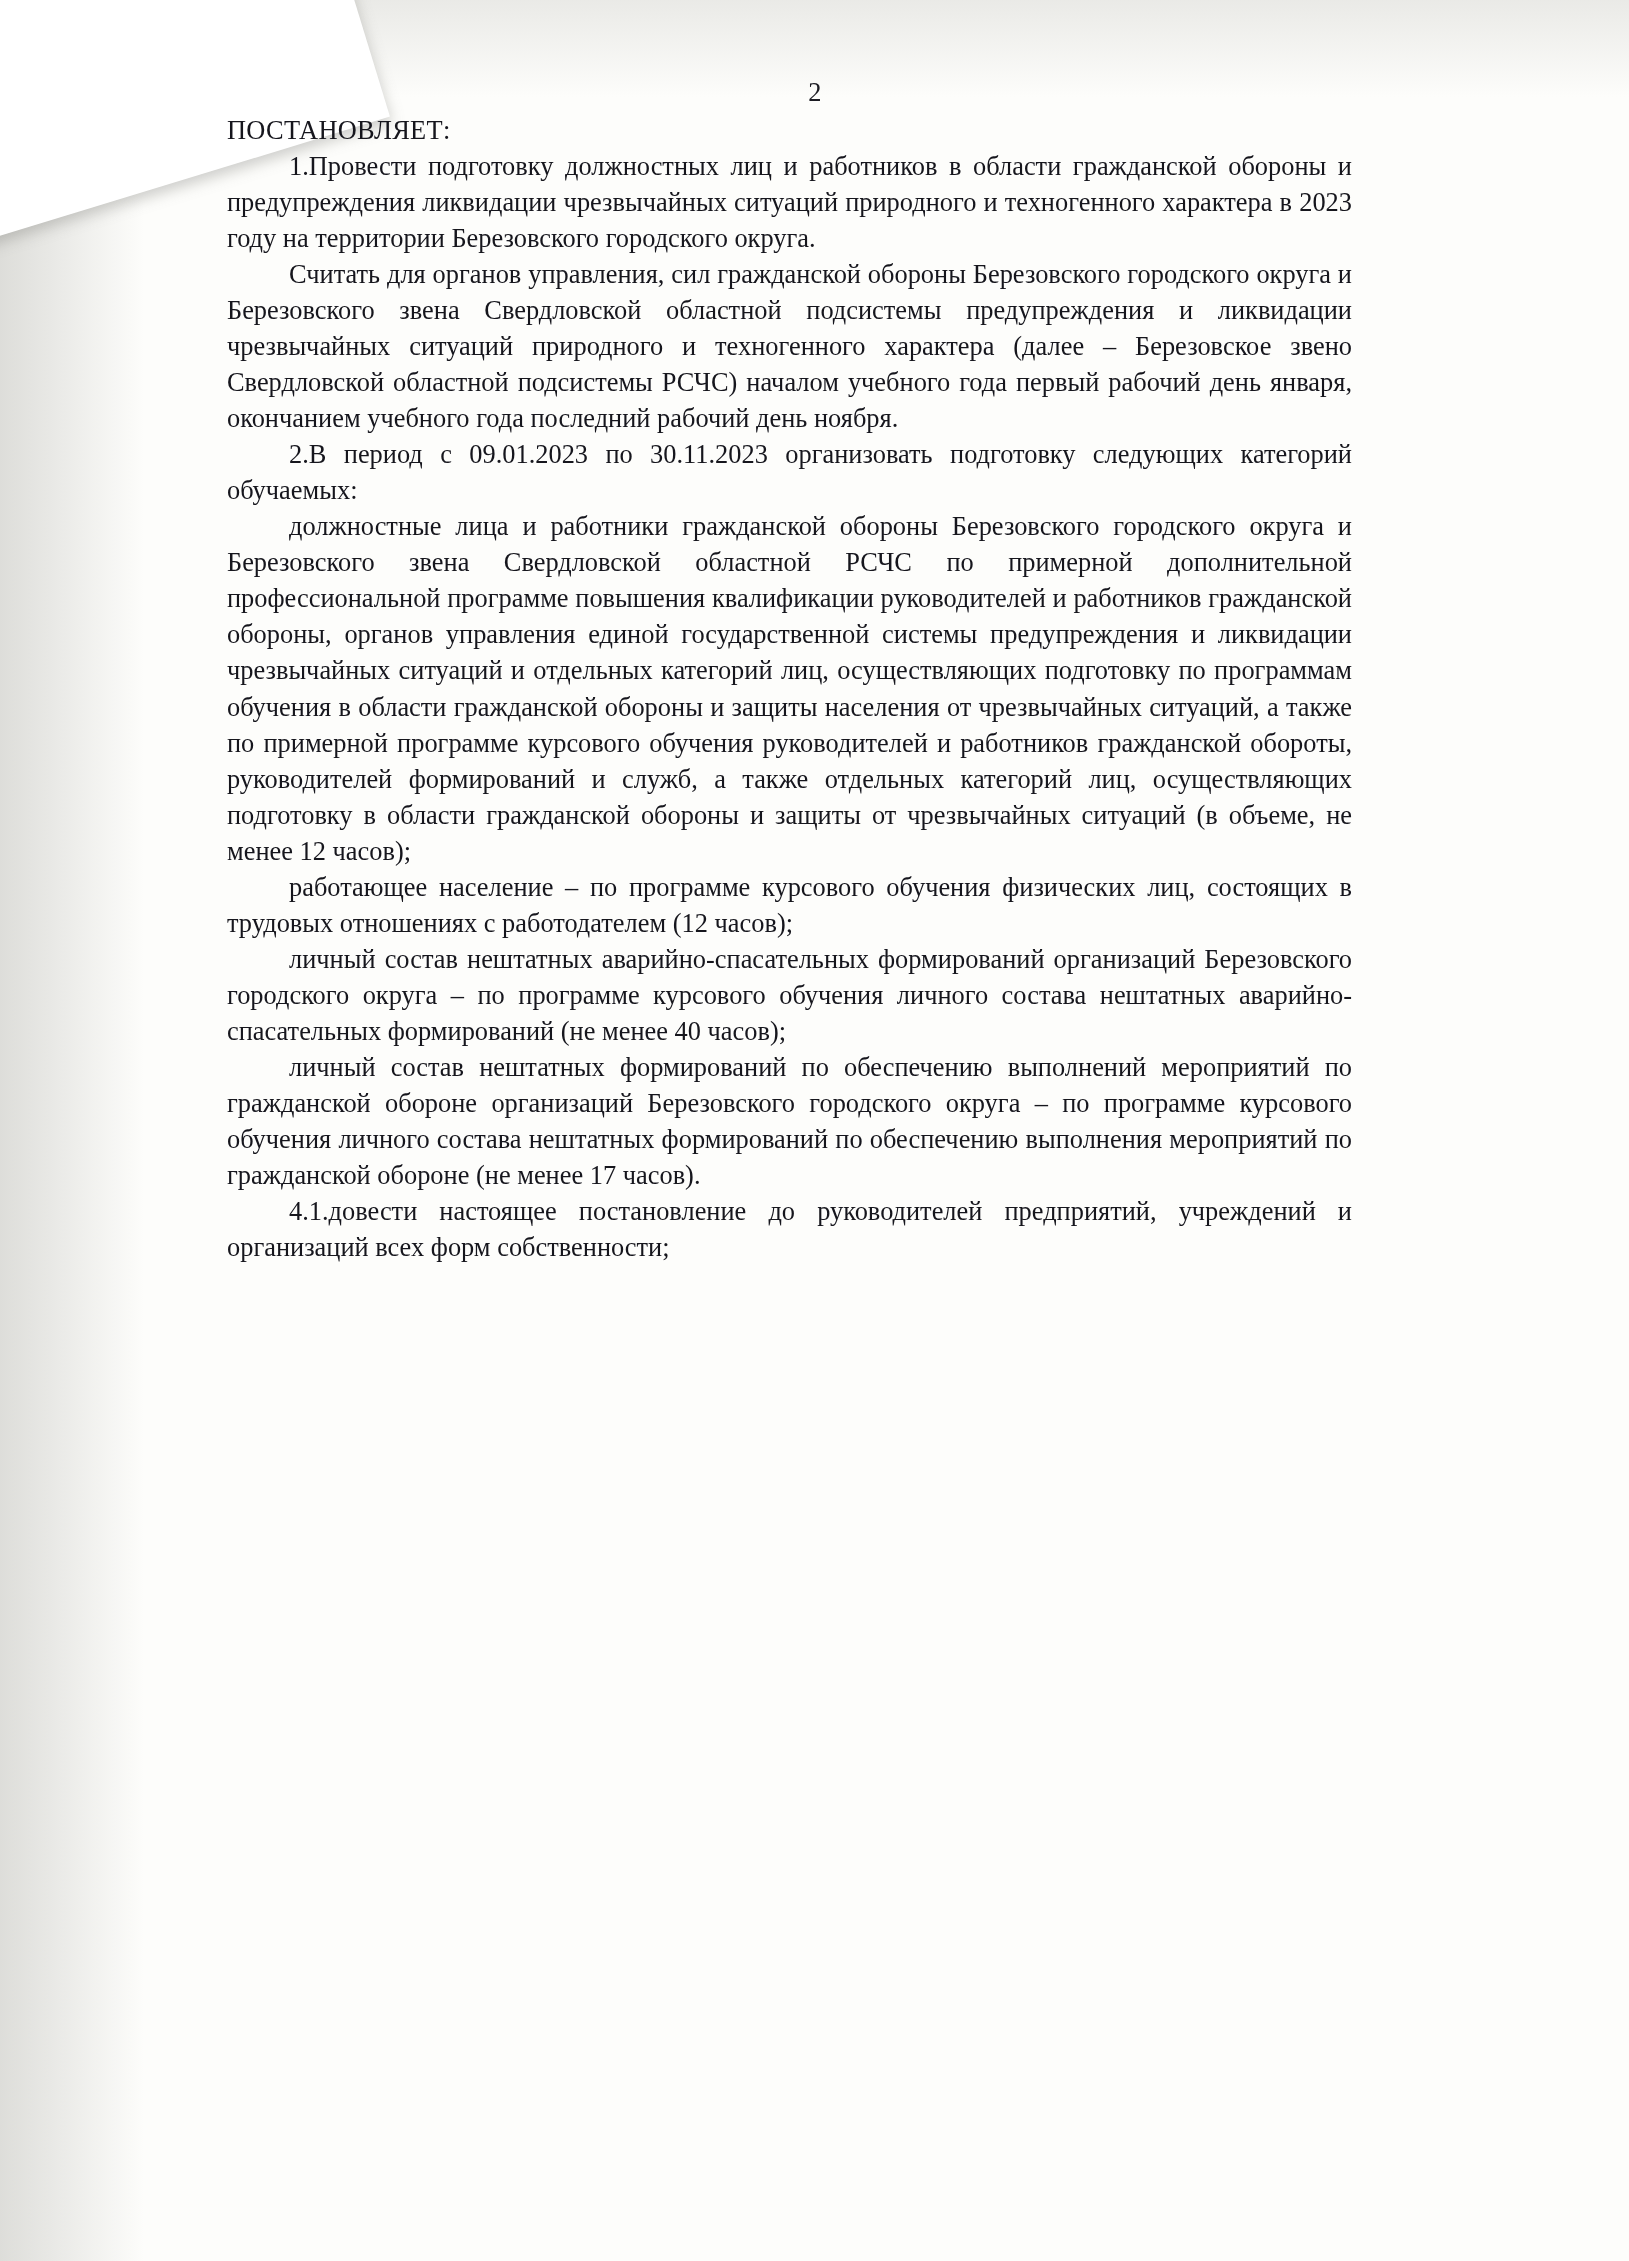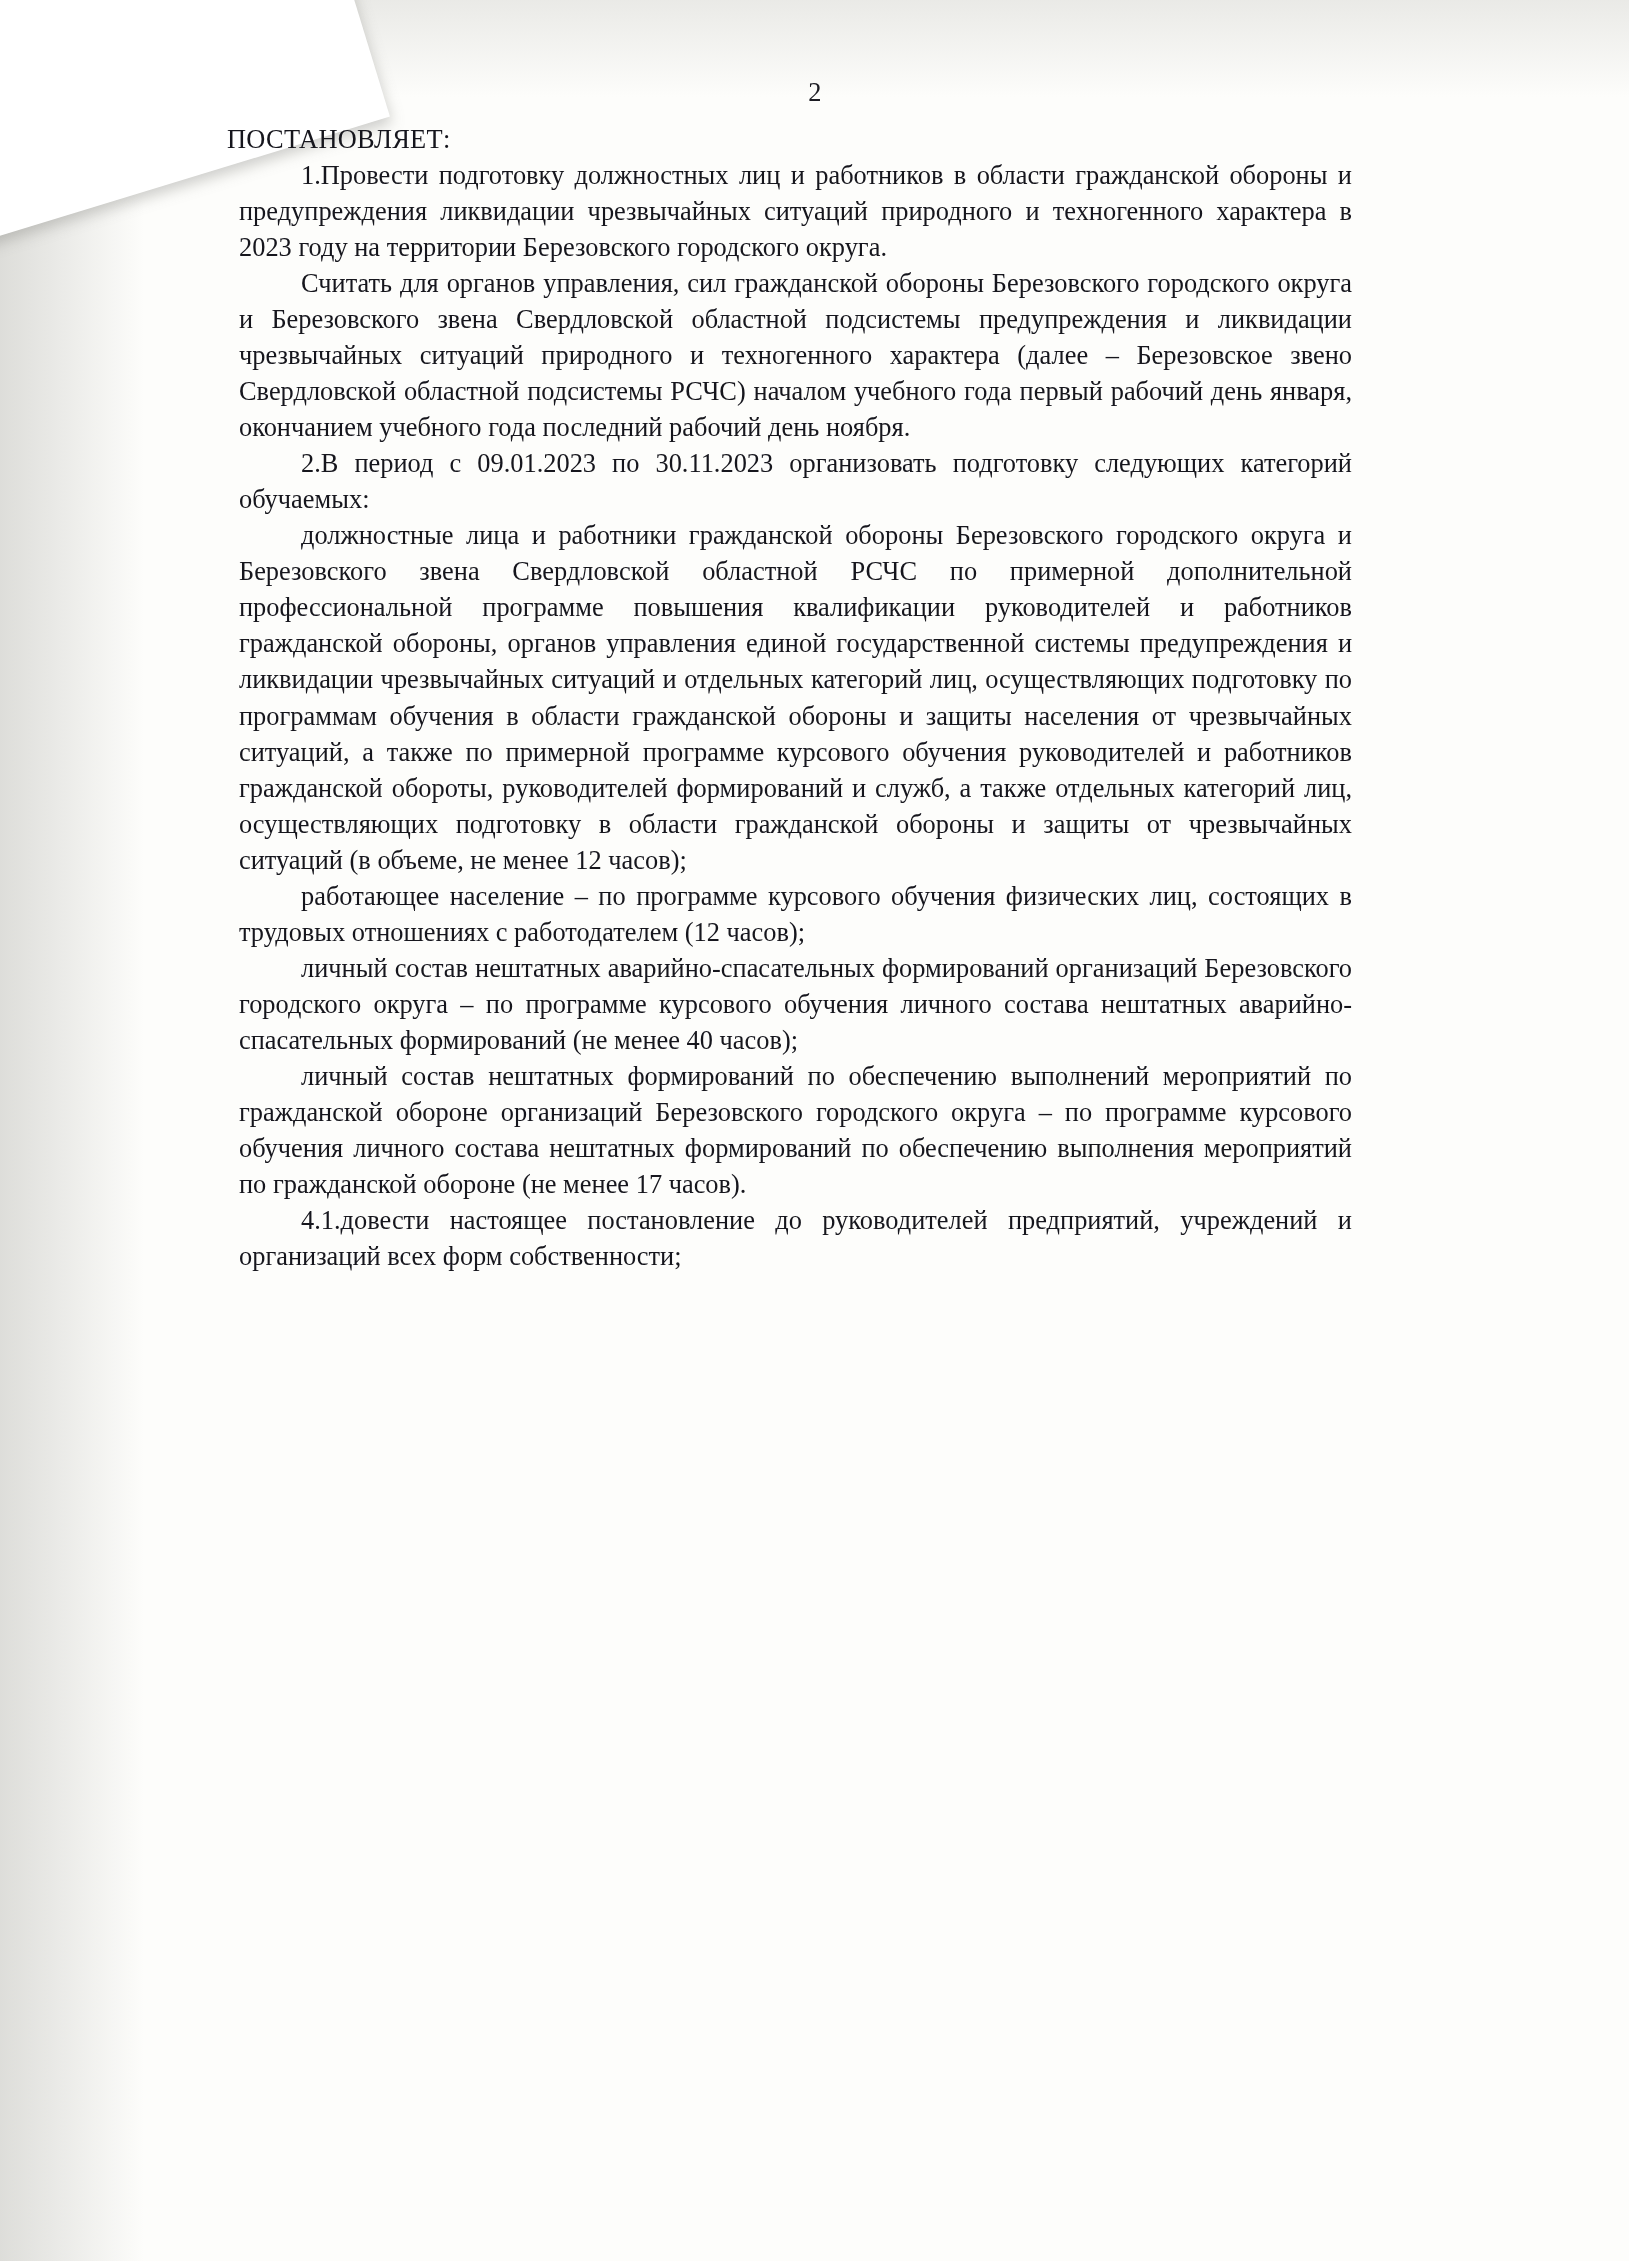--- a/index.html
+++ b/index.html
@@ -46,35 +46,34 @@
     top: 77px;
     left: 0;
     width: 100%;
     text-align: center;
     font-size: 26.4px;
     color: #1b1b22;
     letter-spacing: 0.3px;
   }
   .content {
     position: absolute;
-    top: 121px;
+    top: 112px;
     left: 227px;
     width: 1125px;
     color: #16161d;
     font-size: 26.4px;
     line-height: 1.365;
   }
   p {
     margin: 0 0 0 0;
     text-align: justify;
     text-justify: inter-word;
   }
   p.indent {
     text-indent: 62px;
-    margin-left: 12px;
   }
   .heading {
     text-indent: 0;
     letter-spacing: 0.3px;
   }
 </style>
 </head>
 <body>
 
 <div class="page">

